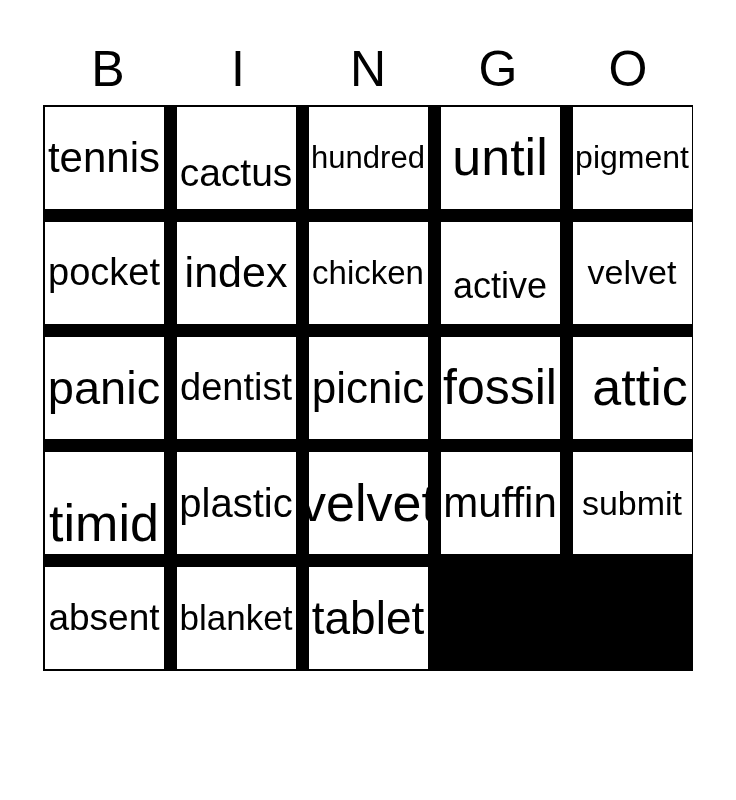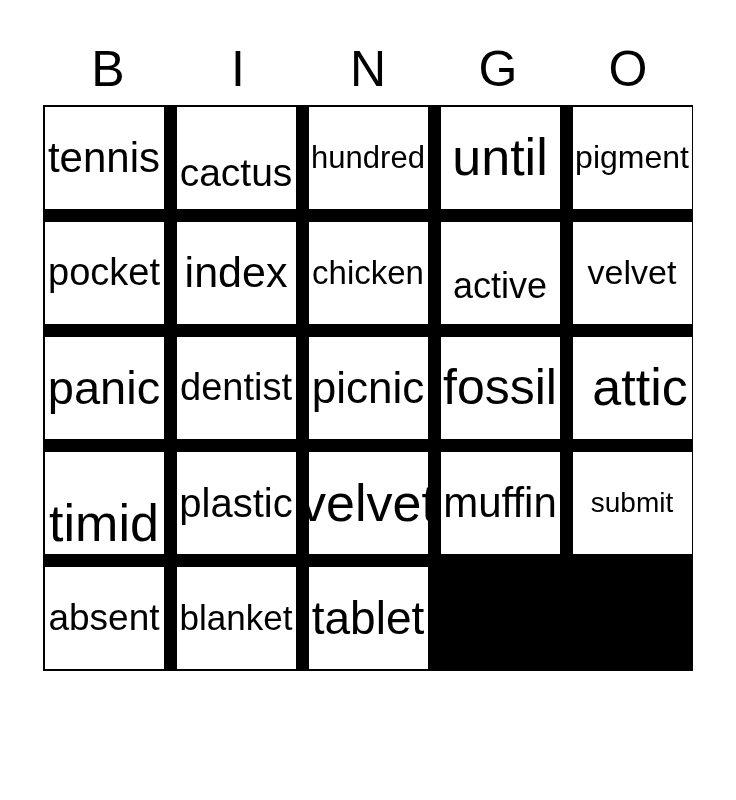--- a/index.html
+++ b/index.html
@@ -124,21 +124,21 @@
     <div class="cell">
       <span class="word" style="font-size: 40px;">plastic</span>
     </div>
     <div class="cell">
       <span class="word" style="font-size: 52px;">velvet</span>
     </div>
     <div class="cell">
       <span class="word" style="font-size: 42px;">muffin</span>
     </div>
     <div class="cell">
-      <span class="word" style="font-size: 28px;">submit</span>
+      <span class="word" style="font-size: 34px;">submit</span>
     </div>
     <div class="cell">
       <span class="word" style="font-size: 37px;">absent</span>
     </div>
     <div class="cell">
       <span class="word" style="font-size: 35px;">blanket</span>
     </div>
     <div class="cell">
       <span class="word" style="font-size: 46px;">tablet</span>
     </div>

